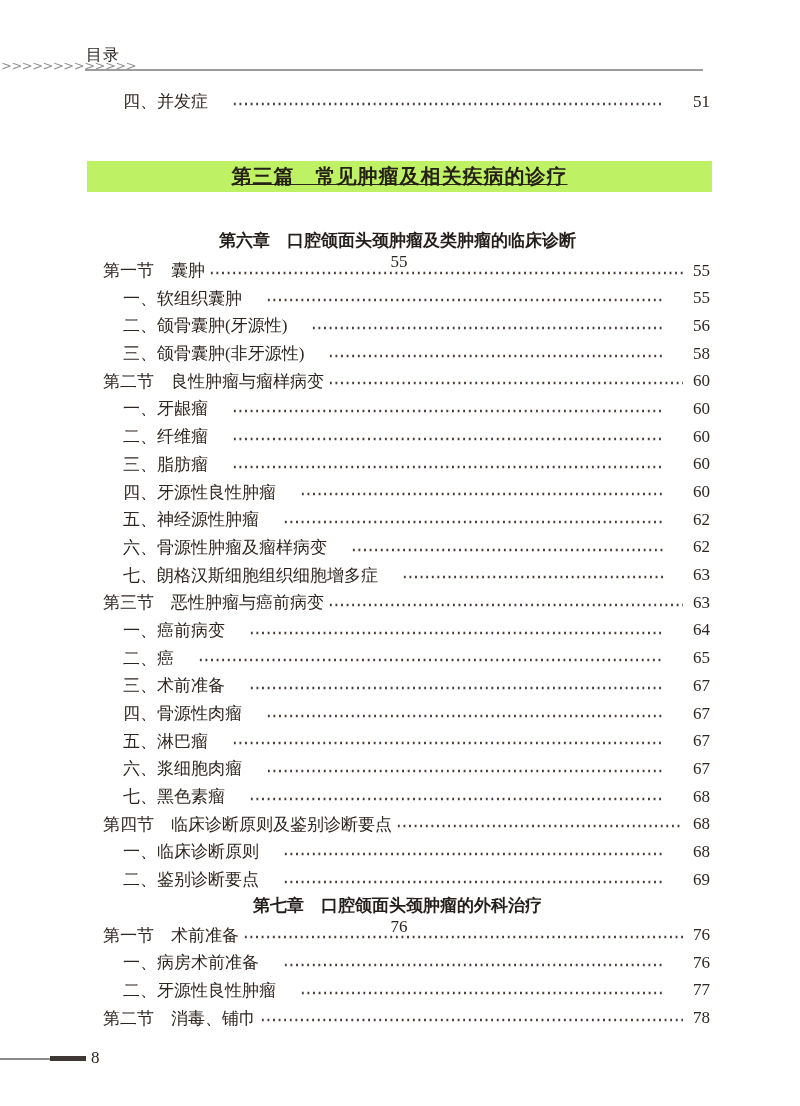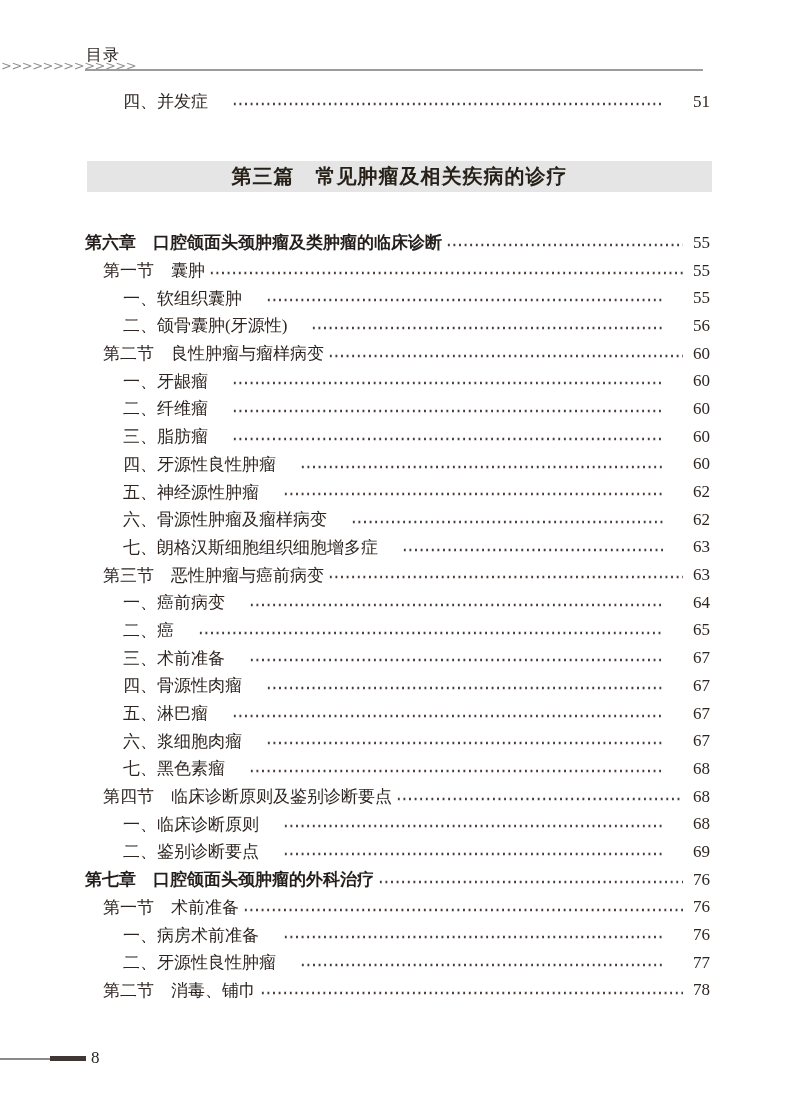--- a/index.html
+++ b/index.html
@@ -51,20 +51,21 @@
 
   .row {
     display: flex; align-items: center;
     height: 27.7px; font-size: 17px;
     white-space: nowrap;
   }
   .lv-chapter {
     font-family: "Liberation Sans", "DejaVu Sans", sans-serif;
     font-weight: bold; color: #241f1c;
     padding-left: 0;
+    flex-direction: column;
   }
   .lv-section { padding-left: 18px; }
   .lv-item    { padding-left: 38px; gap: 20px; }
 
   .title { white-space: nowrap; }
   .dots {
     flex: 1; align-self: stretch;
     margin: 0 7px 0 4px;
     background-image: radial-gradient(circle, #483c36 1.15px, rgba(0,0,0,0) 1.35px);
     background-size: 5.6px 5.6px;
@@ -104,21 +105,21 @@
   <div class="header-rule"></div>
 
   <div class="pre-list">
       <div class="row lv-item">
         <span class="title">四、并发症</span>
         <span class="dots"></span>
         <span class="pg">51</span>
       </div>
     </div>
 
-  <div class="banner" style="background: #e5e5e5;">
+  <div class="banner" style="background: #bef264; text-decoration: underline;">
     <span class="banner-text" style="color: rgb(38, 32, 25);">第三篇　常见肿瘤及相关疾病的诊疗</span>
   </div>
 
   <div class="toc">
       <div class="row lv-chapter">
         <span class="title">第六章　口腔颌面头颈肿瘤及类肿瘤的临床诊断</span>
         <span class="dots"></span>
         <span class="pg">55</span>
       </div>
       <div class="row lv-section">
@@ -129,20 +130,25 @@
       <div class="row lv-item">
         <span class="title">一、软组织囊肿</span>
         <span class="dots"></span>
         <span class="pg">55</span>
       </div>
       <div class="row lv-item">
         <span class="title">二、颌骨囊肿(牙源性)</span>
         <span class="dots"></span>
         <span class="pg">56</span>
       </div>
+      <div class="row lv-item">
+        <span class="title">三、颌骨囊肿(非牙源性)</span>
+        <span class="dots"></span>
+        <span class="pg">58</span>
+      </div>
       <div class="row lv-section">
         <span class="title">第二节　良性肿瘤与瘤样病变</span>
         <span class="dots"></span>
         <span class="pg">60</span>
       </div>
       <div class="row lv-item">
         <span class="title">一、牙龈瘤</span>
         <span class="dots"></span>
         <span class="pg">60</span>
       </div>

